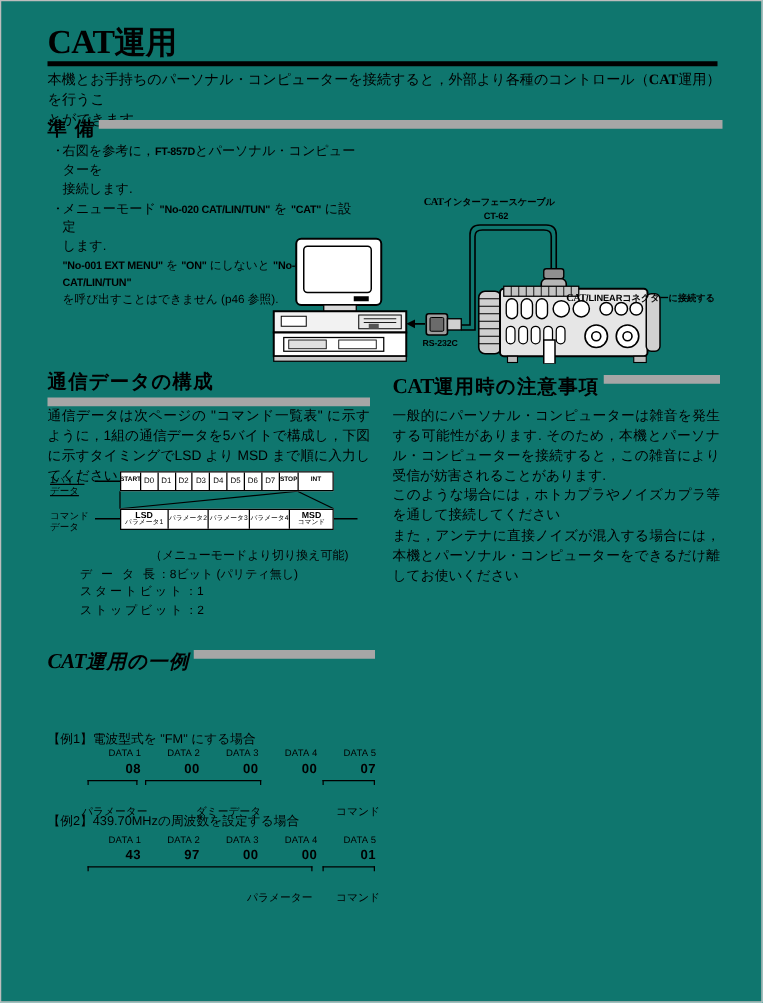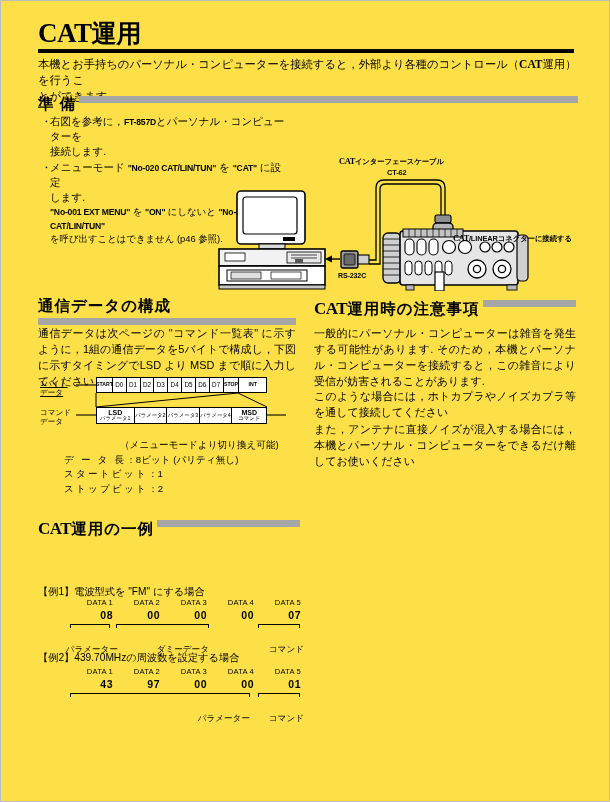--- a/index.html
+++ b/index.html
@@ -8,21 +8,21 @@
     background: #ffffff;
   }
   body {
     font-family: "Liberation Sans", "DejaVu Sans", sans-serif;
     color: #000;
   }
   #page {
     position: relative;
     width: 610px;
     height: 802px;
-    background: #fde047;
+    background: #0f766e;
     border: 1px solid #bdbdbd;
     box-sizing: border-box;
     overflow: hidden;
   }
 
   
   .h1-block {
     position: absolute;
     left: 37px;
     top: 18px;
@@ -506,21 +506,21 @@
   </div>
 
   <div class="h2" style="left:313px; top:299px; width:262px;">
     <span class="lbl"><span class="cat">CAT</span><span>運用時の注意事項</span></span>
     <span class="bar"></span>
   </div>
   <div class="col-right para" style="top:325px;">一般的にパーソナル・コンピューターは雑音を発生する可能性があります. そのため，本機とパーソナル・コンピューターを接続すると，この雑音により受信が妨害されることがあります.</div>
   <div class="col-right para" style="top:388px;">このような場合には，ホトカプラやノイズカプラ等を通して接続してください</div>
   <div class="col-right para" style="top:421px;">また，アンテナに直接ノイズが混入する場合には，本機とパーソナル・コンピューターをできるだけ離してお使いください</div>
 
-  <div class="h2" style="left:37px; top:519px; width:262px;">
+  <div class="h2" style="left:37px; top:519px; width:262px;font-style:italic;">
     <span class="lbl"><span class="cat">CAT</span><span>運用の一例</span></span>
     <span class="bar"></span>
   </div>
 
   <div class="ex-caption" style="left:37px; top:584px;">【例1】電波型式を "FM" にする場合</div>
   <div class="ex-table" style="left:65px; top:596px;">
     <div class="ex-grid">
       <div class="ex-col">
         <div class="hd">DATA 1</div>
         <div class="val">08</div>

